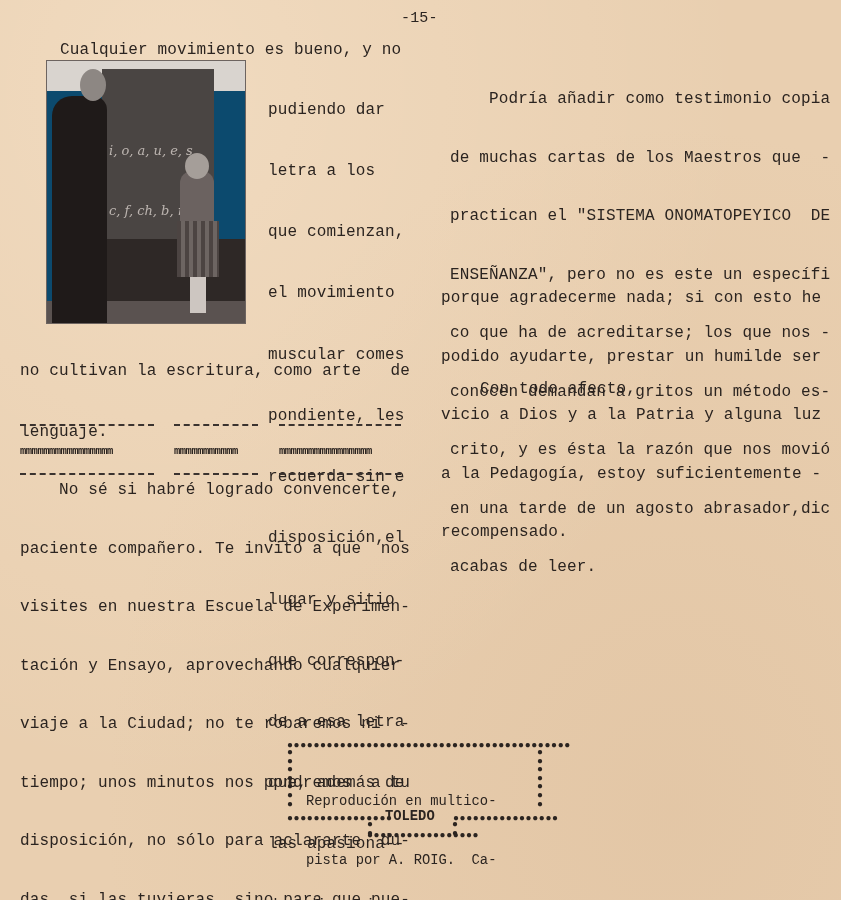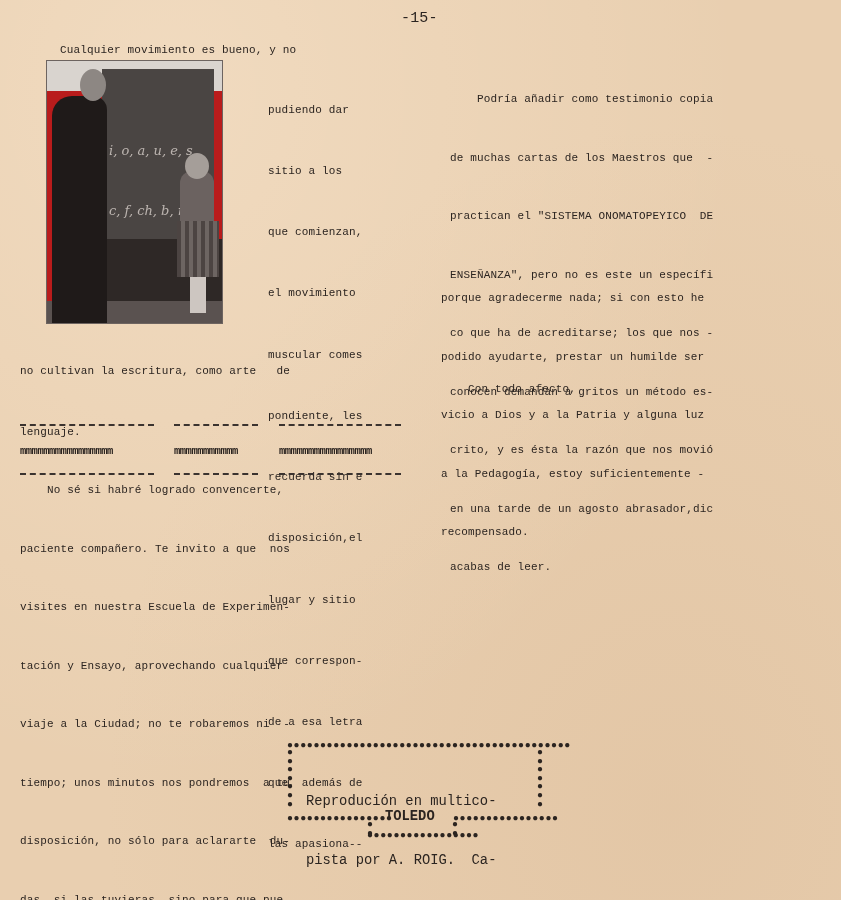--- a/index.html
+++ b/index.html
@@ -7,26 +7,26 @@
     width: 841px; height: 900px; overflow: hidden;
     background: #e9cfb0;
     background-image:
       radial-gradient(ellipse at 20% 10%, rgba(255,240,220,0.35), transparent 60%),
       radial-gradient(ellipse at 80% 90%, rgba(200,160,120,0.18), transparent 60%);
     font-family: "Liberation Mono", "DejaVu Sans Mono", monospace;
     color: #2b2420;
     position: relative;
   }
   .page { position: absolute; inset: 0; }
-  .tw { font-size: 11px; line-height: 20.4px; letter-spacing: 0.15px; white-space: pre; }
+  .tw { font-size: 16px; line-height: 20.4px; letter-spacing: 0.15px; white-space: pre; }
   .page-number { position: absolute; left: 401px; top: 9px; font-size: 15px; }
 
   .photo {
-    position: absolute; left: 47px; top: 61px; width: 175px; height: 262px;
-    background: #b91c1c; overflow: hidden;
+    position: absolute; left: 47px; top: 61px; width: 198px; height: 262px;
+    background: #0c4a6e; overflow: hidden;
     box-shadow: 0 0 0 1px #6d6460;
   }
   .photo .wall { position:absolute; left:0; top:0; right:0; height:30px; background:#d9d4cf; }
   .photo .board { position:absolute; left:55px; top:8px; width:112px; height:170px; background:#4a4543; }
   .photo .board-lines { position:absolute; left:62px; top:40px; width:105px; color:#cfc7c2;
     font-family:"DejaVu Serif", serif; font-style:italic; font-size:13px; line-height:20px; white-space:pre; opacity:0.85; }
   .photo .wainscot { position:absolute; left:55px; top:178px; width:154px; height:84px; background:#2e2826; }
   .photo .floor { position:absolute; left:0; bottom:0; right:0; height:22px; background:#5a5250; }
   .photo .man { position:absolute; left:5px; top:35px; width:55px; height:227px; background:#1f1a19; border-radius:20px 14px 0 0; }
   .photo .man-head { position:absolute; left:33px; top:8px; width:26px; height:32px; background:#8d8783; border-radius:50%; }
@@ -72,21 +72,21 @@
     <div class="man"></div>
     <div class="man-head"></div>
     <div class="girl"></div>
     <div class="girl-head"></div>
     <div class="skirt"></div>
     <div class="legs"></div>
   </div>
 
   <div class="tw line" style="left:268px; top:59px;">
     <div>pudiendo dar</div>
-    <div>sitio a los</div>
+    <div>letra a los</div>
     <div>que comienzan,</div>
     <div>el movimiento</div>
     <div>muscular comes</div>
     <div>pondiente, les</div>
     <div>recuerda sin e</div>
     <div>disposición,el</div>
     <div>lugar y sitio</div>
     <div>que correspon-</div>
     <div>de a esa letra</div>
     <div>que, además de</div>

